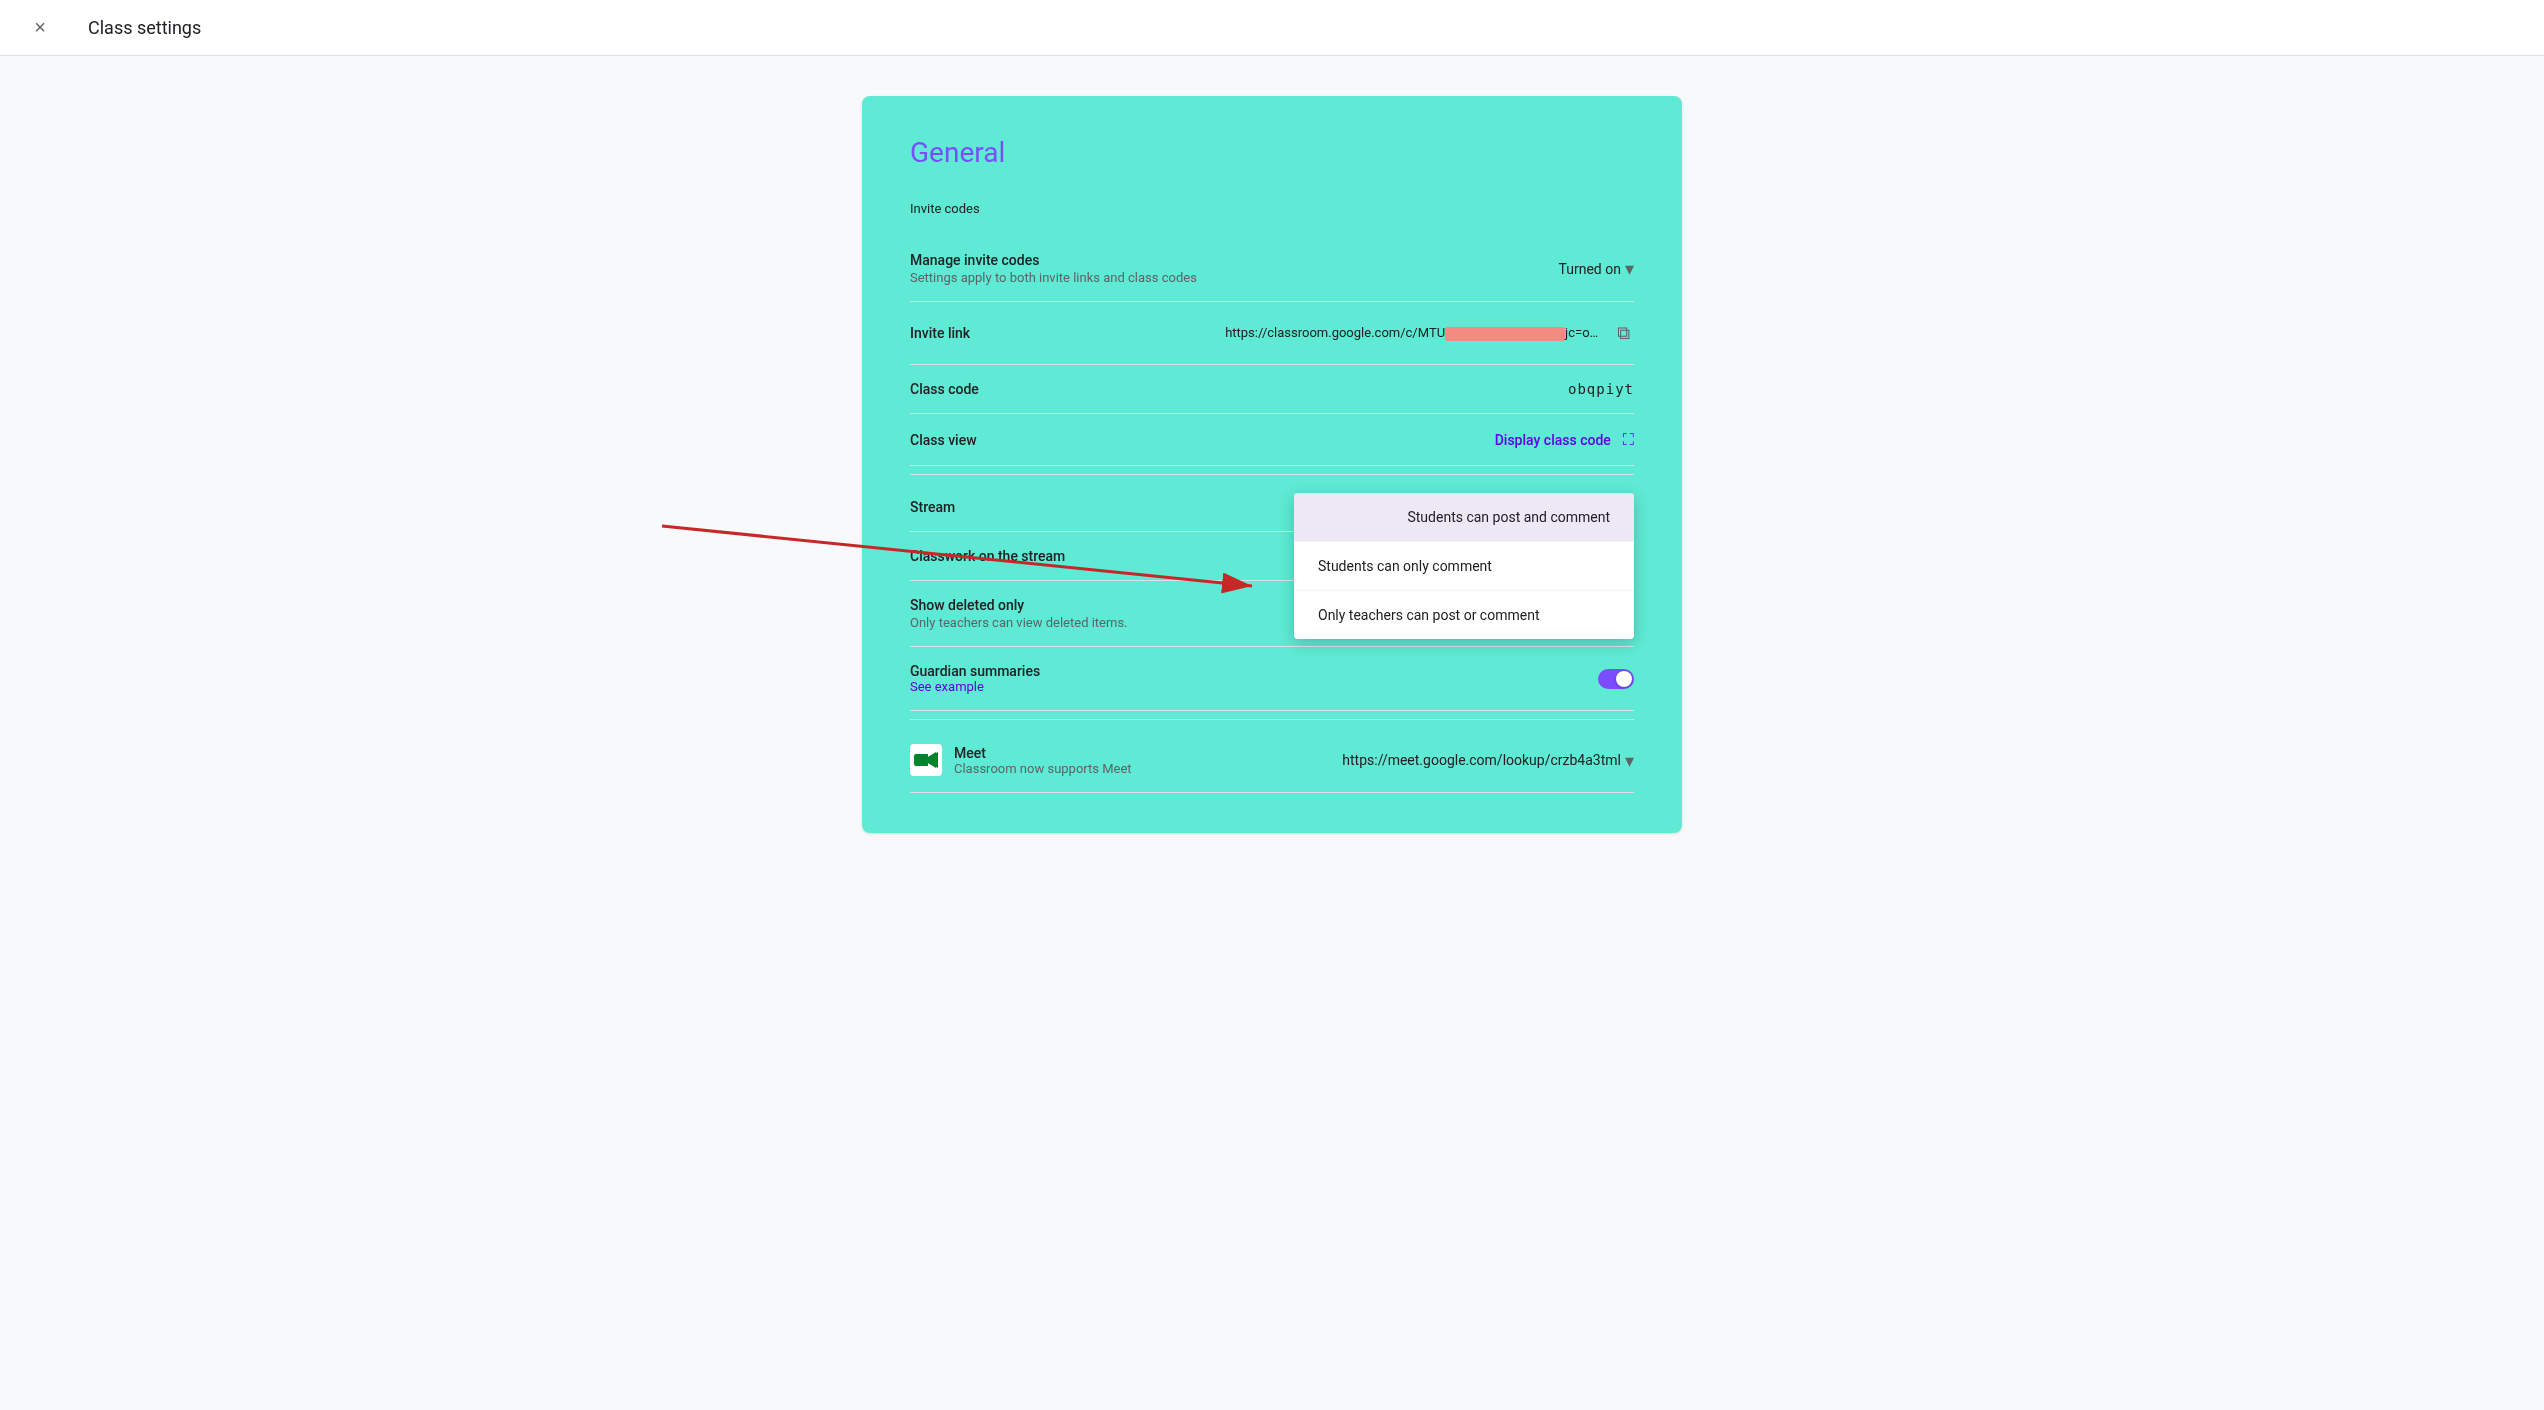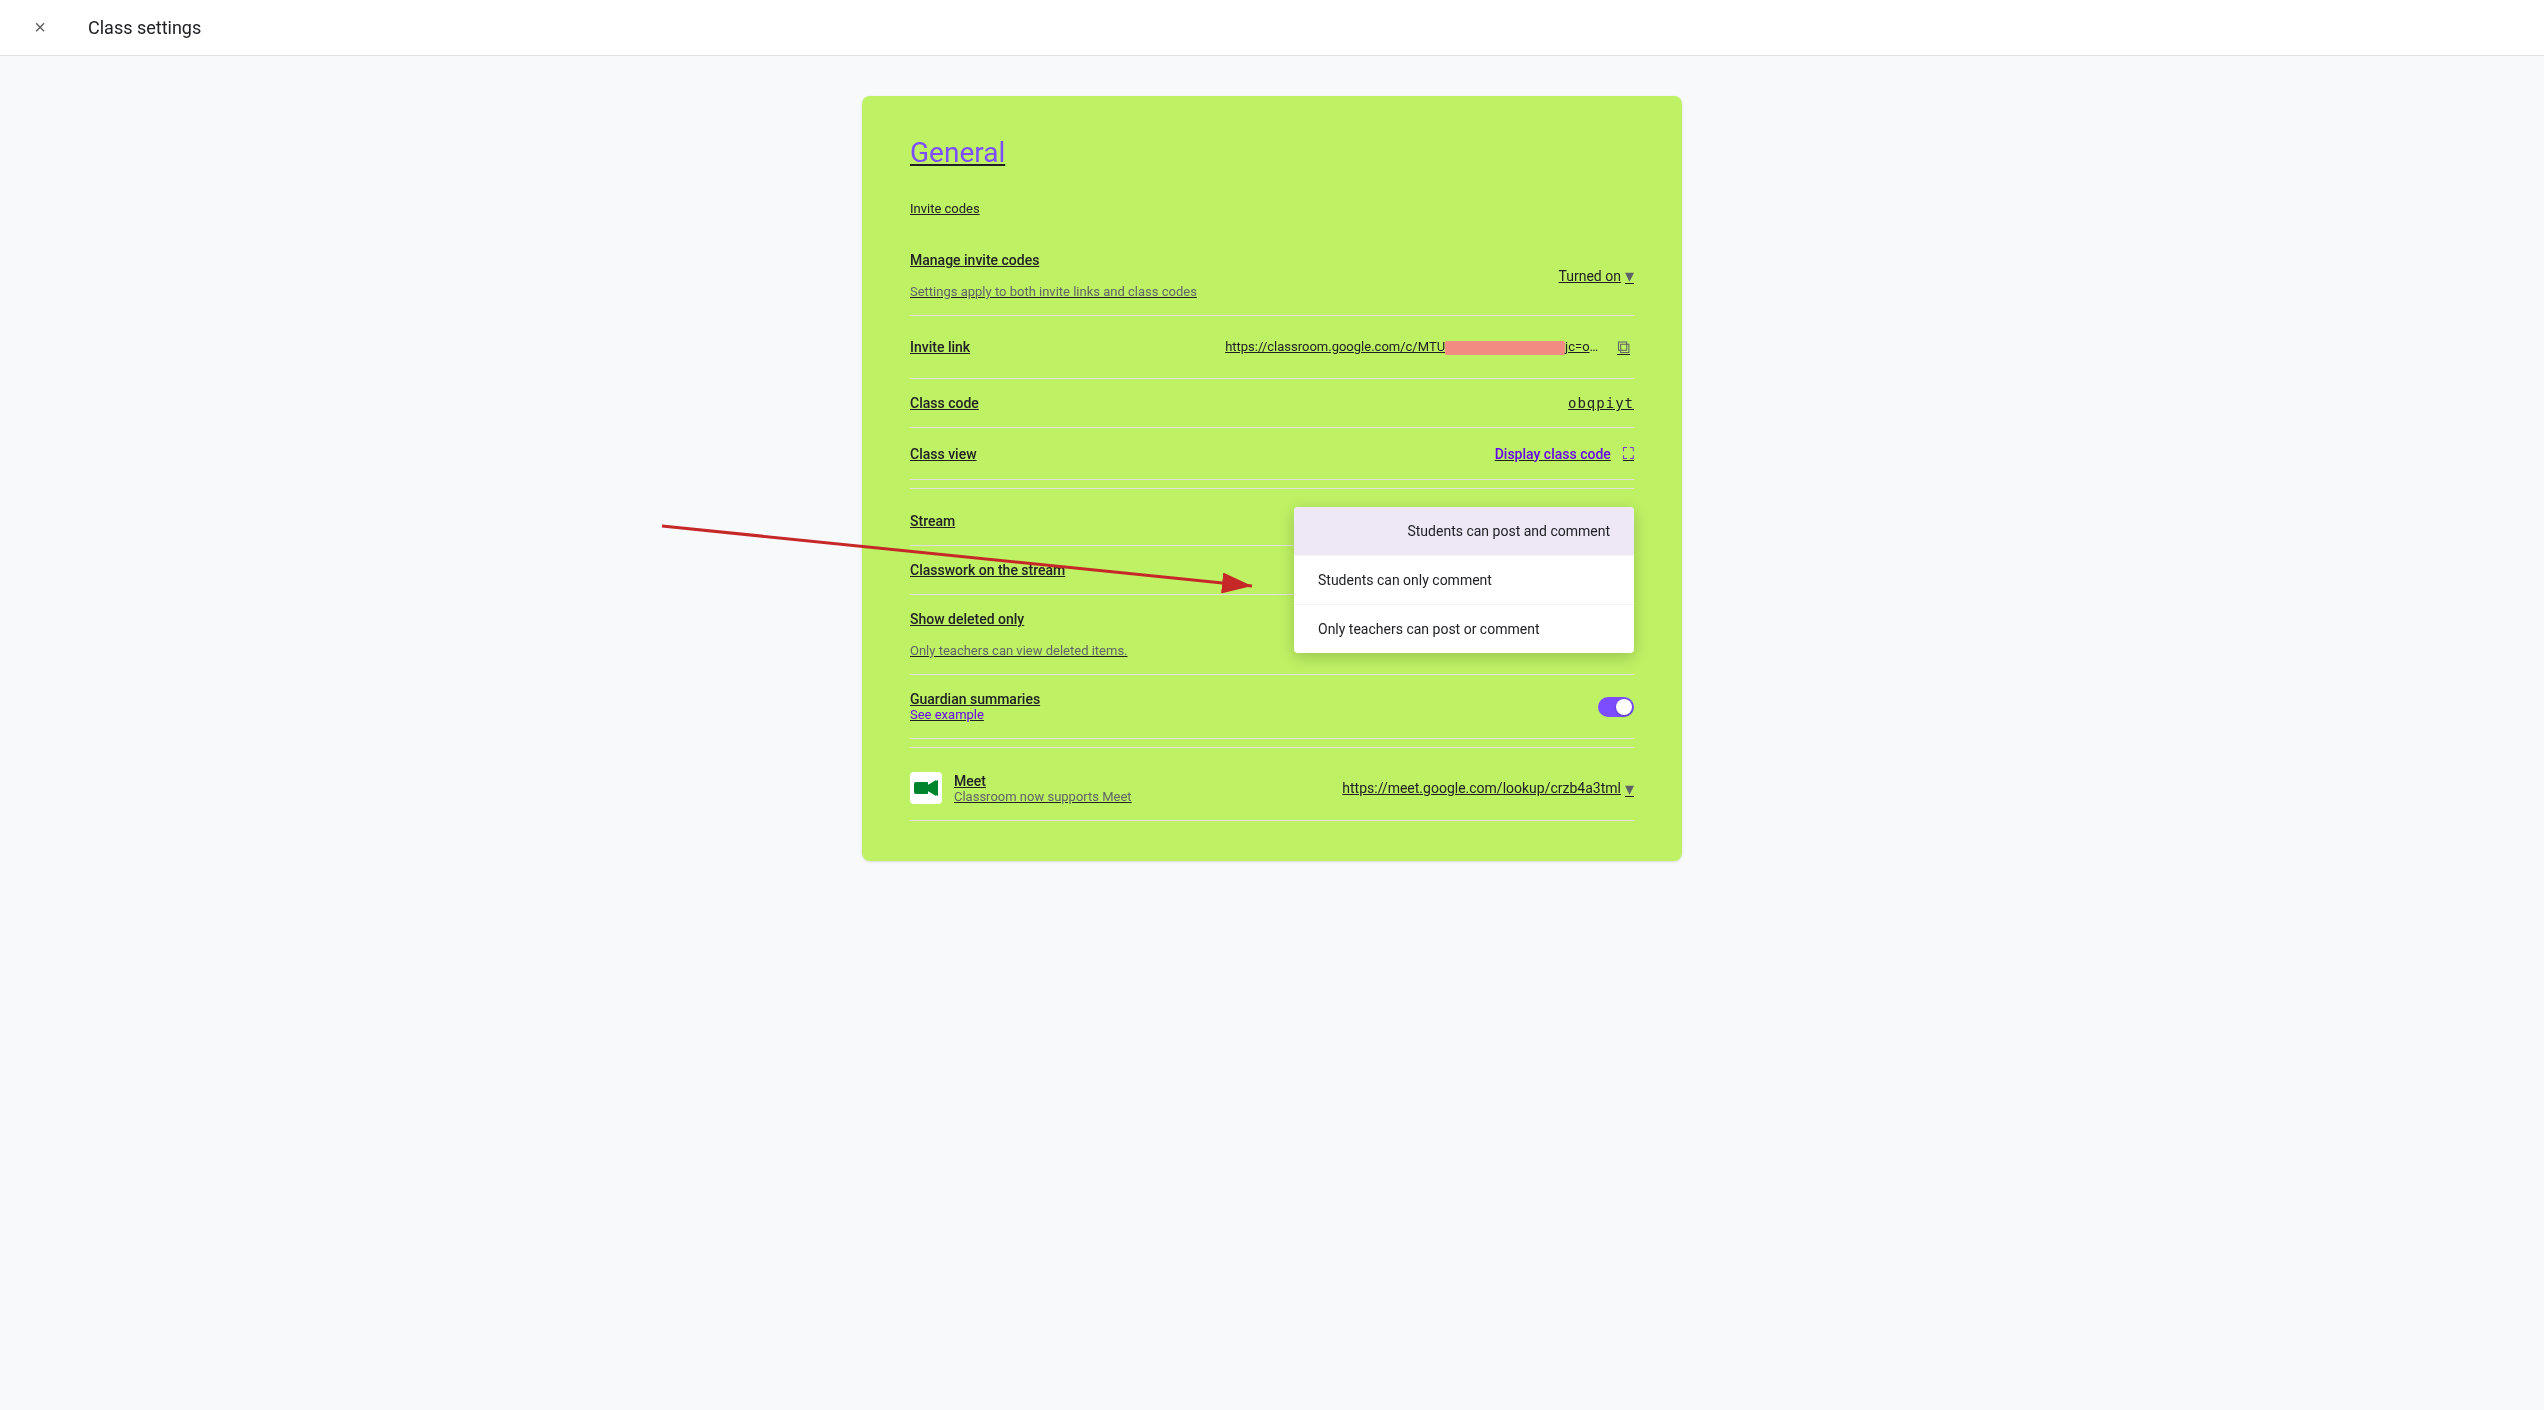--- a/index.html
+++ b/index.html
@@ -36,27 +36,26 @@
       font-weight: 400;
       color: #202124;
       margin-left: 28px;
     }
     .page-container {
       display: flex;
       justify-content: center;
       padding: 40px 20px;
     }
     .settings-card {
-      background: #bef264;
+      background: #5eead4;
       border-radius: 8px;
       box-shadow: 0 1px 3px rgba(0,0,0,0.12);
       width: 820px;
       padding: 40px 48px;
       position: relative;
-      text-decoration: underline;
     }
     .section-title {
       font-size: 28px;
       font-weight: 400;
       color: #7c4dff;
       margin-bottom: 32px;
     }
     .subsection-title {
       font-size: 13px;
       font-weight: 400;
@@ -72,21 +71,21 @@
     }
     .setting-row:last-child { border-bottom: none; }
     .setting-label {
       font-size: 14px;
       font-weight: 500;
       color: #202124;
     }
     .setting-desc {
       font-size: 13px;
       color: #5f6368;
-      margin-top: 16px;
+      margin-top: 2px;
     }
     .setting-value {
       display: flex;
       align-items: center;
       gap: 8px;
       color: #202124;
       font-size: 14px;
     }
     .dropdown-trigger {
       display: flex;

